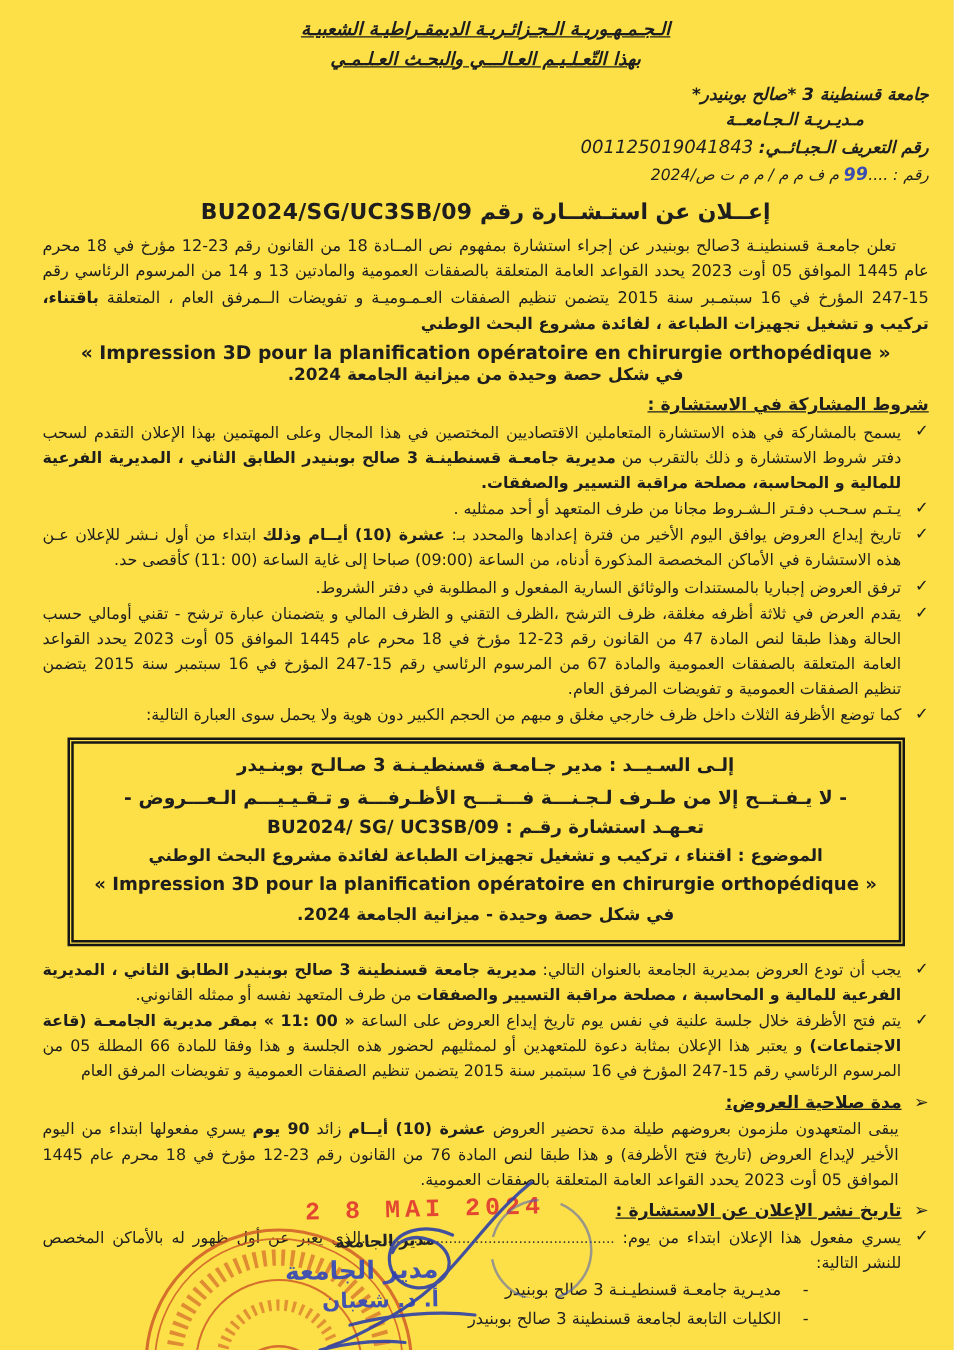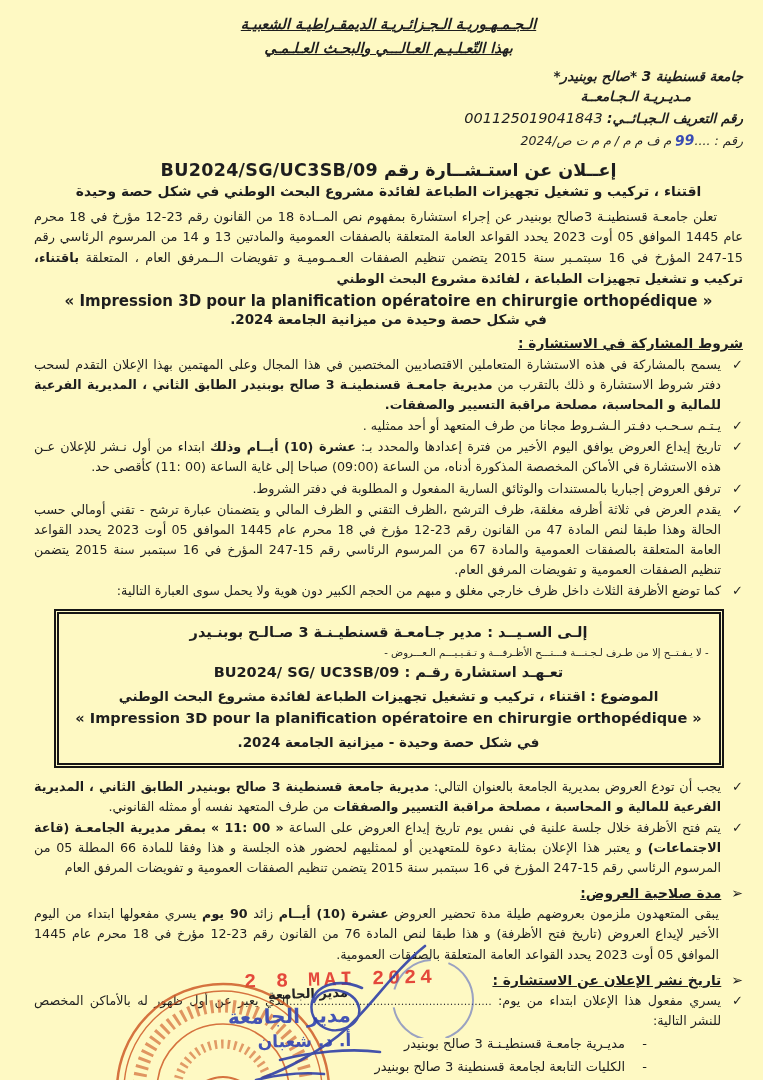--- a/index.html
+++ b/index.html
@@ -1,18 +1,18 @@
 <!DOCTYPE html>
 <html lang="ar" dir="rtl"><head>
 <meta charset="utf-8">
 <style>
   html,body{margin:0;padding:0;background:#e8e8e8;}
   .page{
     position:relative; width:763px; height:1080px; margin:0 auto;
-    background:#fef9c3; color:#1e1e1e; overflow:hidden;
+    background:#fde047; color:#1e1e1e; overflow:hidden;
     font-family:"DejaVu Sans",sans-serif; direction:rtl;
   }
   .content{padding:14px 20px 0 34px;}
   .b{font-weight:bold;}
   .it{font-style:italic;}
   .u{}
   .rt{text-align:right;}
   .ltr{direction:ltr; unicode-bidi:embed; display:inline-block;}
   
   .hdr-line{font-size:14.5px; font-weight:bold; font-style:italic; text-align:center; text-decoration:underline; letter-spacing:.5px; line-height:1.5;}
@@ -27,21 +27,21 @@
   .budget{font-size:13.5px; font-weight:bold; text-align:center; margin-top:1px;}
   .sec-h{font-size:13.8px; font-weight:bold; text-decoration:underline; margin:8px 0 4px;}
   
   .chk{display:flex; gap:8px; font-size:12.7px; line-height:1.58; margin:1px 0; }
   .chk .mk{flex:0 0 14px; font-size:13px; line-height:1.5;}
   .chk .tx{flex:1; text-align:justify;}
   
   .env{border:5px double #161616; width:640px; margin:8px auto 9px; padding:7px 10px 9px; text-align:center;}
   .env div{line-height:1.65;}
   .env .l1{font-size:14.5px; font-weight:bold;}
-  .env .l2{font-size:10px; font-weight:normal;text-align:right;}
+  .env .l2{font-size:15px; font-weight:bold;}
   .env .l3{font-size:14.5px; font-weight:bold;}
   .env .l4{font-size:13.5px; font-weight:bold;}
   .env .lf{font-size:14.5px; font-weight:bold; direction:ltr;}
   .env .l6{font-size:13.5px; font-weight:bold;}
   
   .arrow-h{display:flex; gap:10px; align-items:flex-start; margin:7px 0 3px; position:relative;}
   .arrow-h .mk{font-size:14px;}
   .arrow-h .ht{font-size:13.8px; font-weight:bold; text-decoration:underline;}
   .vpara{font-size:12.7px; line-height:1.6; text-align:justify; margin:0 0 2px;}
   .date-stamp{
@@ -77,21 +77,20 @@
         <span class="b it">رقم التعريف الـجبـائــي:</span>
         <span class="ltr" style="font-size:14.5px;">001125019041843</span>
       </div>
       <div class="hdr-sub rt" style="font-size:12.5px;">
         <span class="it">رقم : ....</span><span class="hand">99</span>
         <span class="it">م ف م م / م م ت ص/2024</span>
       </div>
     </div>
 
     <div class="main-title">إعــلان عن استـشــارة رقم BU2024/SG/UC3SB/09</div>
-    <div class="sub-title">اقتناء ، تركيب و تشغيل تجهيزات الطباعة لفائدة مشروع البحث  الوطني في شكل حصة وحيدة</div>
 
     <p class="intro"><span>تعلن جامعـة قسنطينـة 3صالح بوبنيدر عن إجراء استشارة بمفهوم نص المــادة 18 من القانون رقم 23-12 مؤرخ في 18 محرم عام 1445 الموافق 05 أوت 2023 يحدد القواعد العامة المتعلقة بالصفقات العمومية والمادتين 13 و 14 من المرسوم الرئاسي رقم 15-247 المؤرخ في 16 سبتمـبر سنة 2015 يتضمن تنظيم الصفقات العـمـوميـة و تفويضات الــمرفق العام ، المتعلقة </span><span class="b">باقتناء، تركيب و تشغيل تجهيزات الطباعة ، لفائدة مشروع البحث الوطني</span></p>
 
     <div class="french">« Impression 3D pour la planification opératoire en chirurgie orthopédique »</div>
     <div class="budget">في شكل حصة وحيدة من ميزانية الجامعة 2024.</div>
 
     <div class="sec-h">شروط المشاركة في الاستشارة :</div>
 
     <div class="chk">
       <span class="mk">✓</span>

